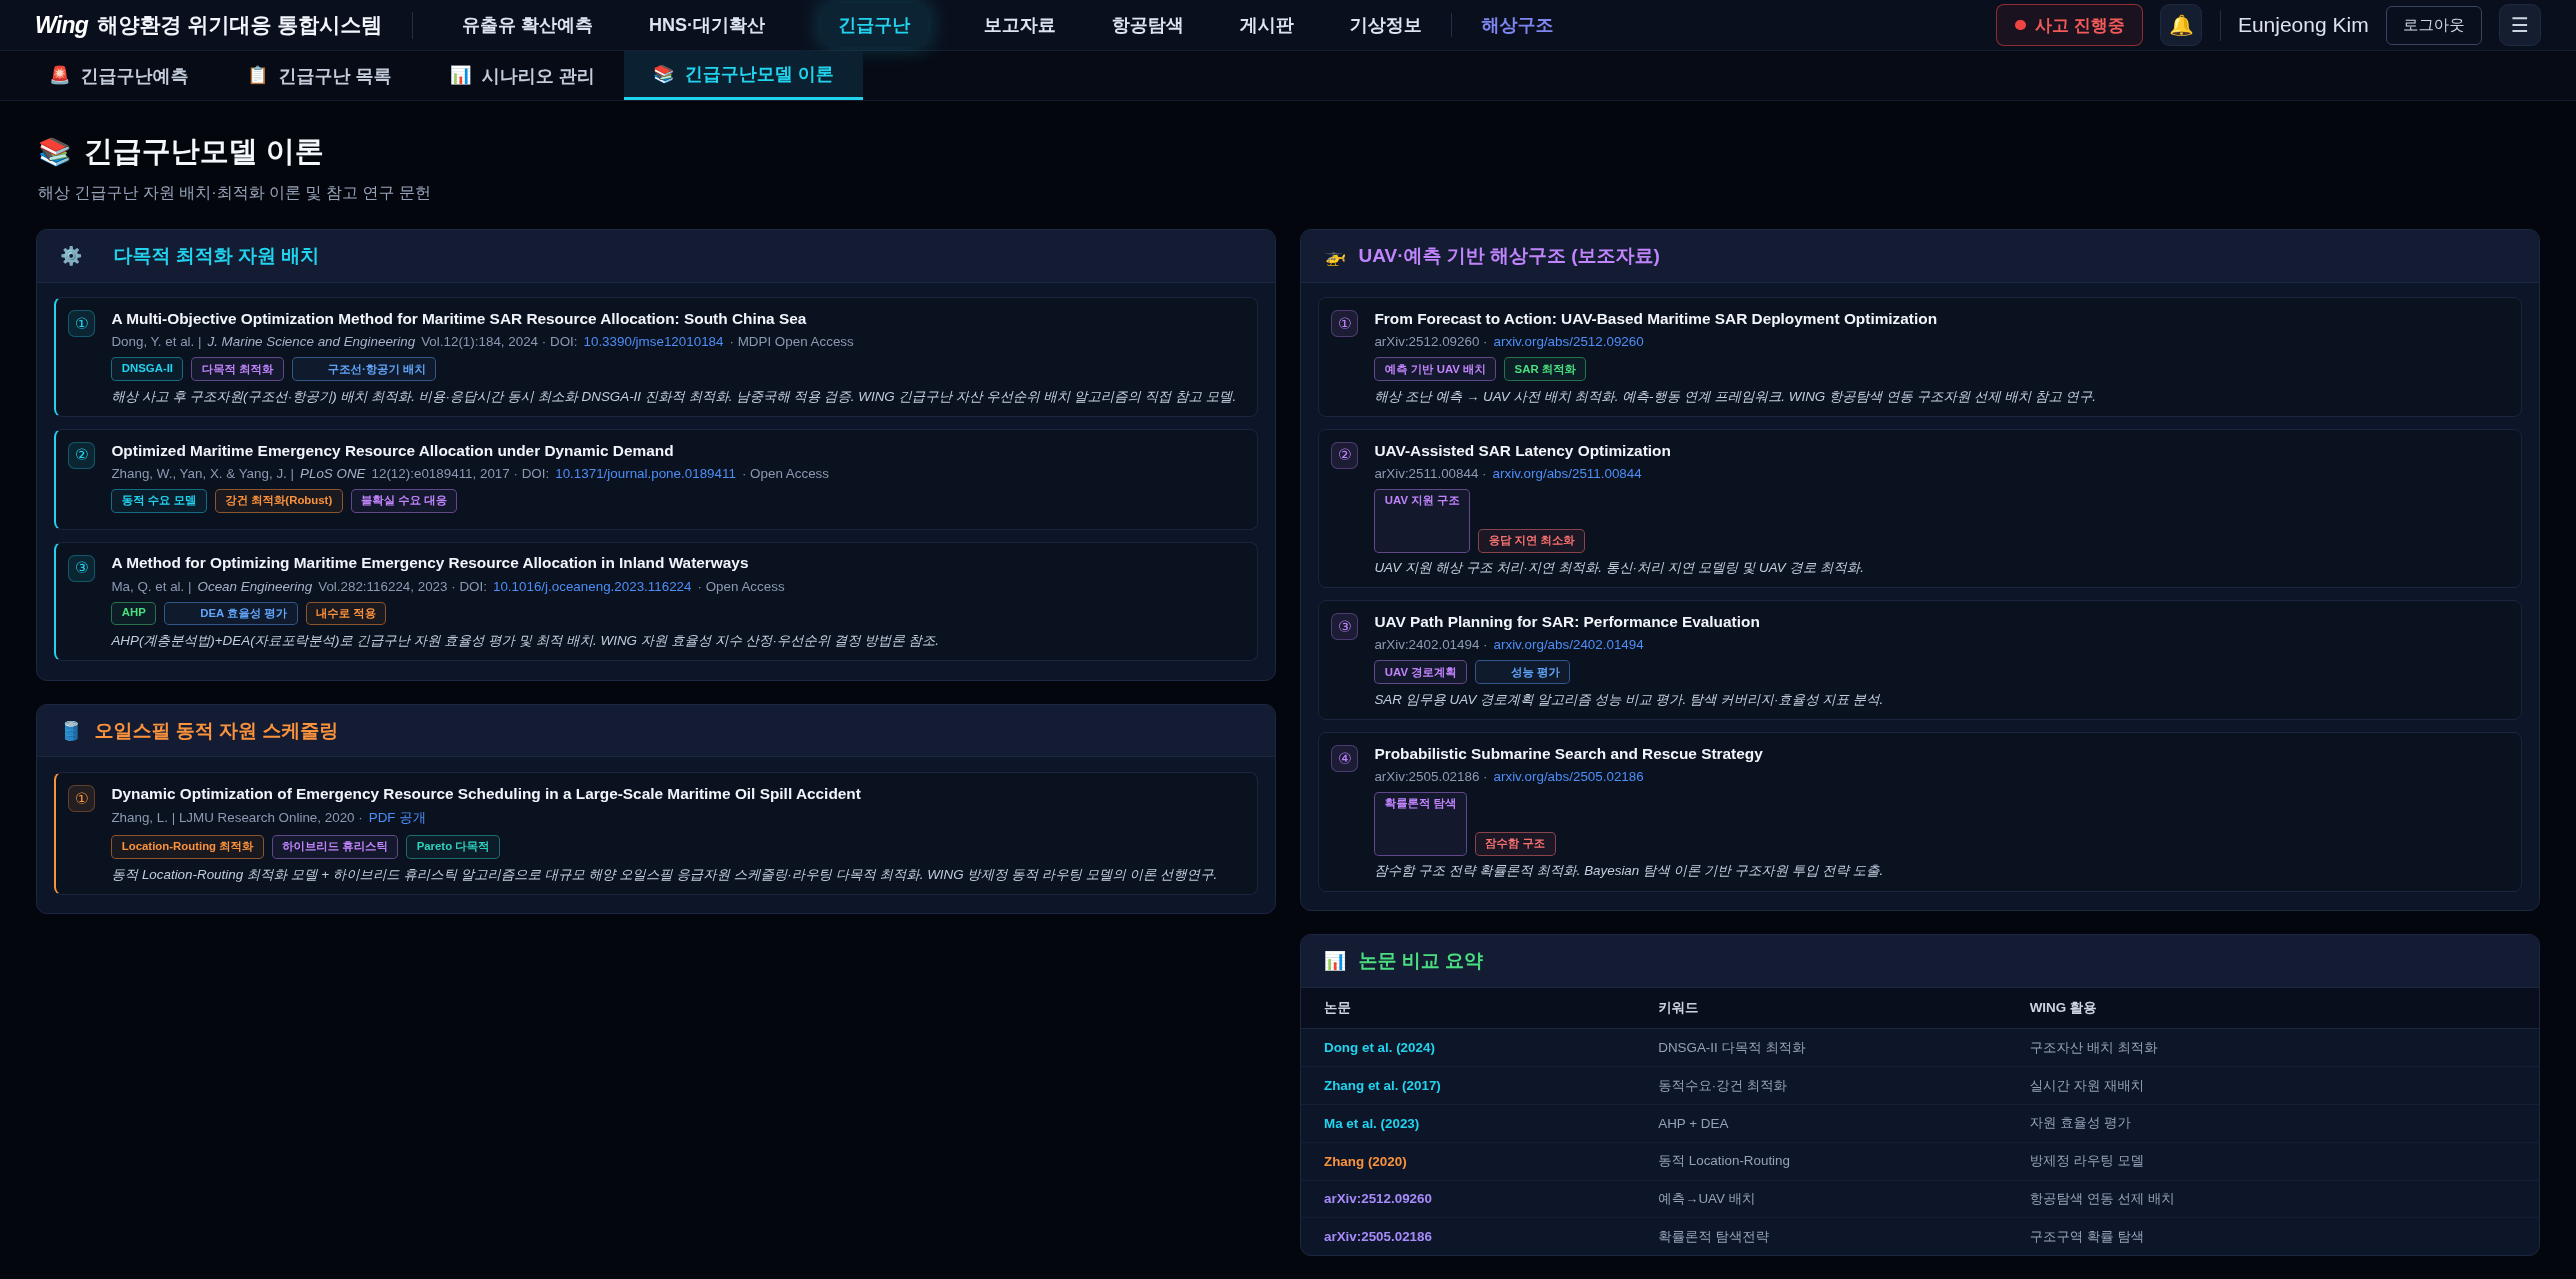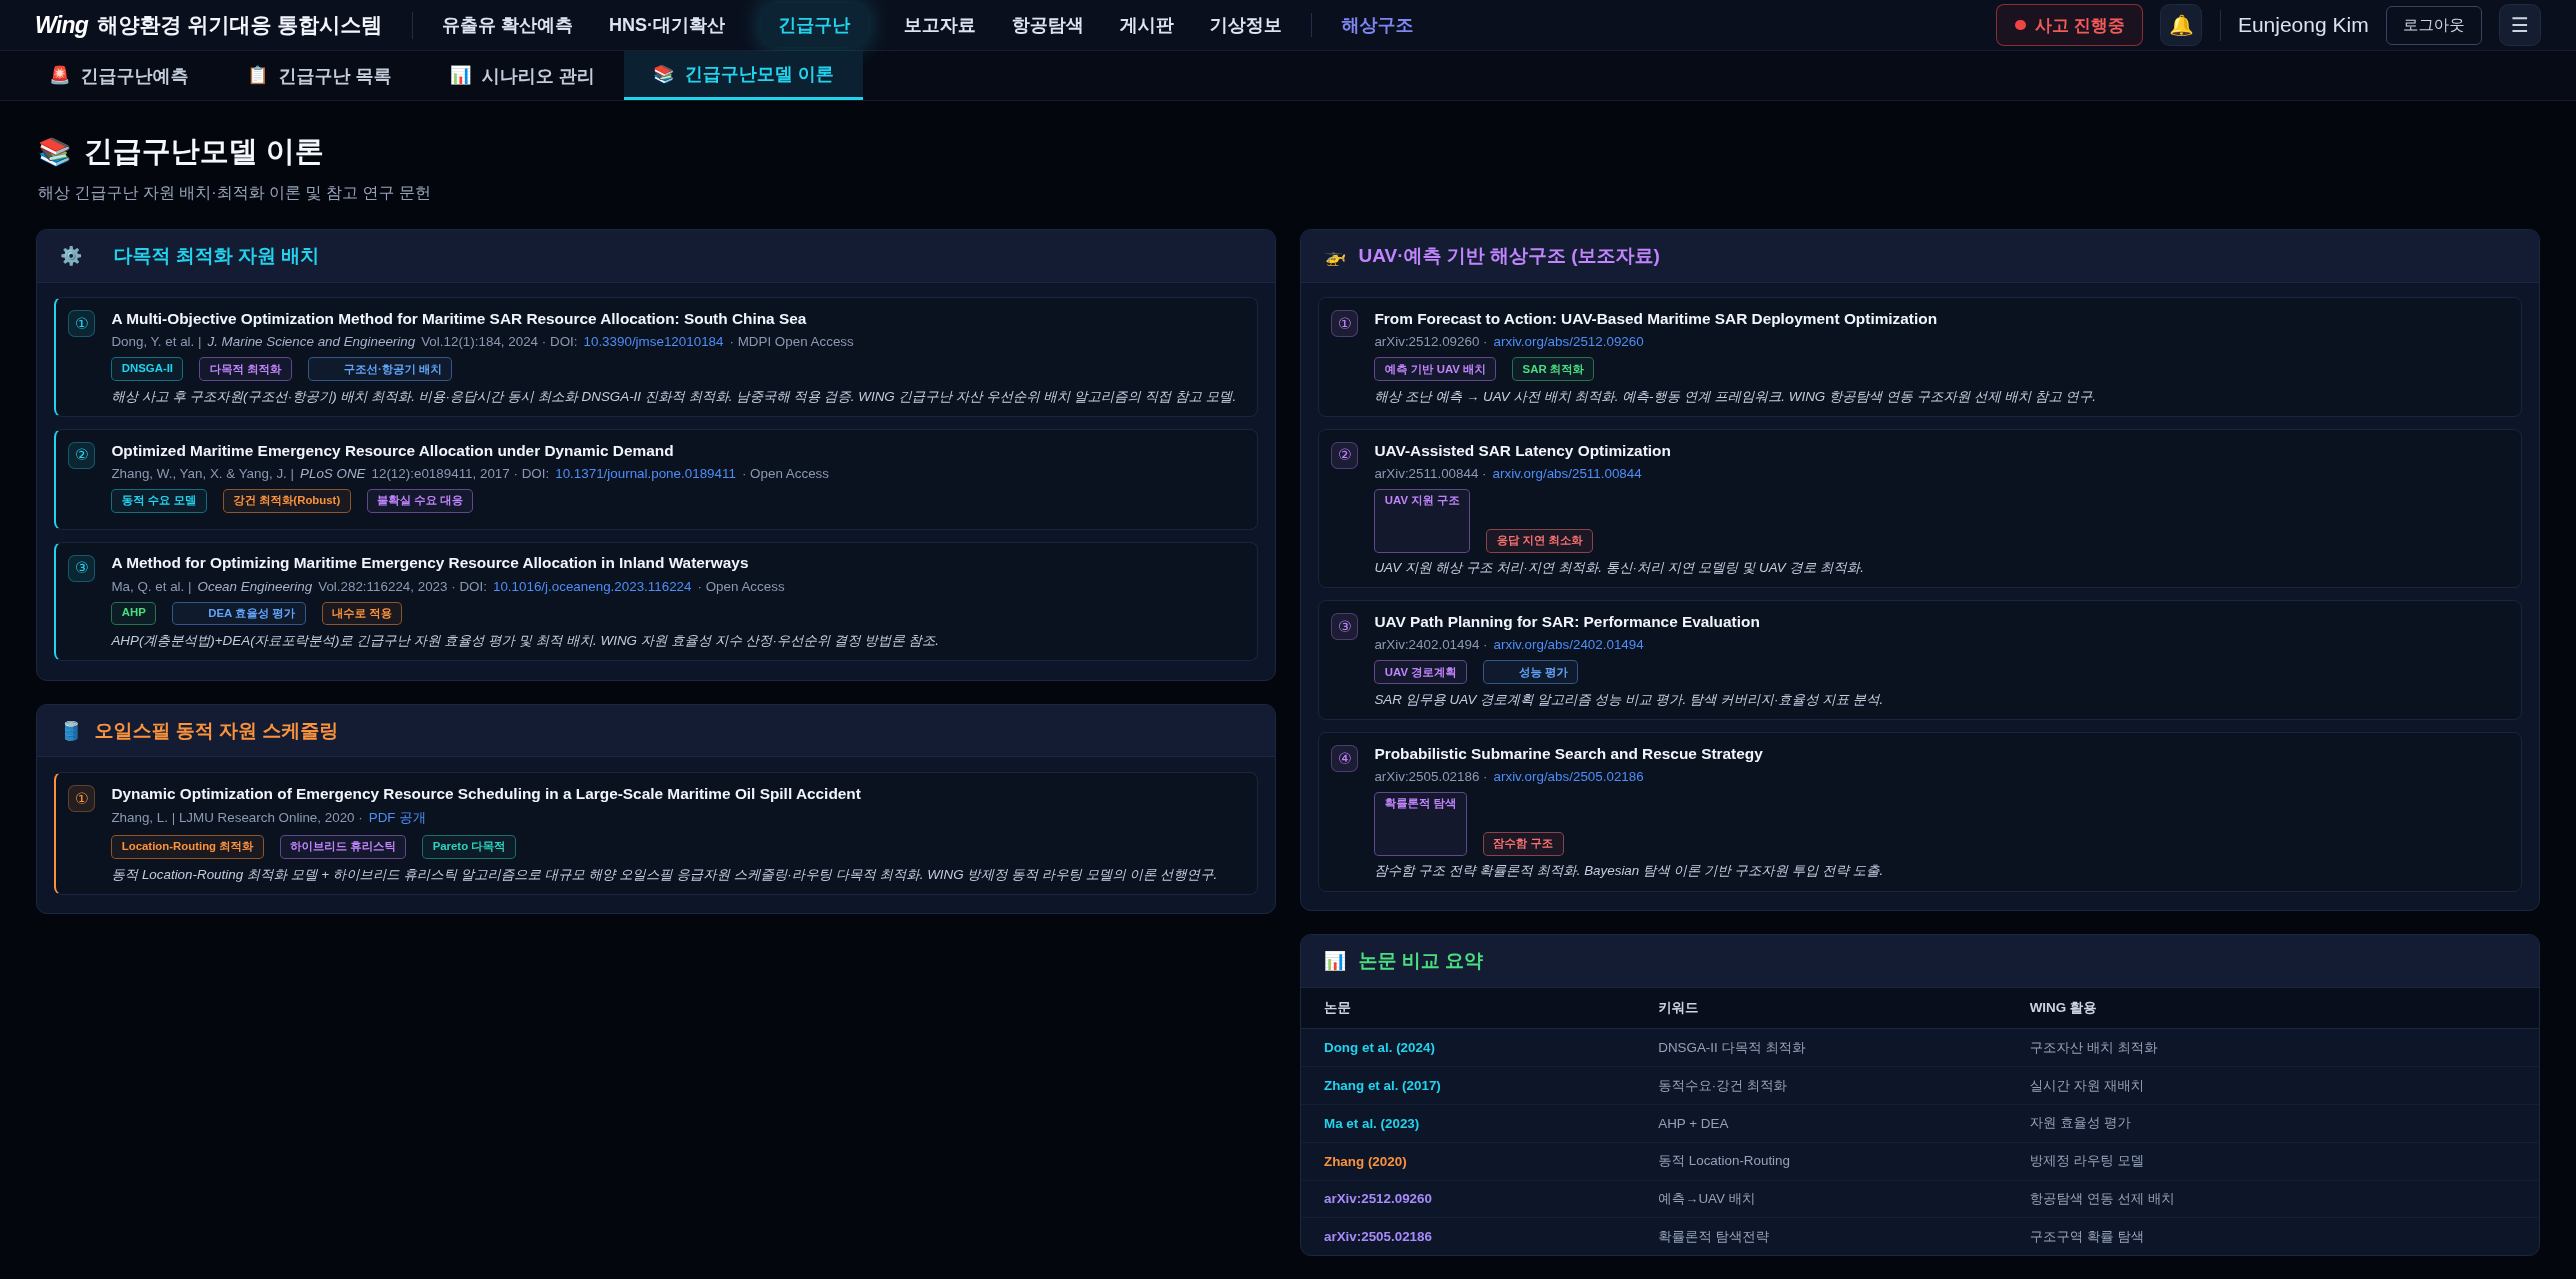--- a/index.html
+++ b/index.html
@@ -12,21 +12,21 @@
 
   
   .appbar {
     height:51px; background:#0a0f1d; border-bottom:0.7px solid #161e31;
     display:flex; align-items:center; padding:0 35px; gap:0;
   }
   .logo { display:flex; align-items:center; gap:9.4px; font-weight:bold; font-size:21px; color:#f2f5fb; white-space:nowrap; }
   .logo .mark { font-style:italic; font-size:23px; color:#ffffff; letter-spacing:-0.7px; }
   .appbar-sep { width:0.7px; height:27px; background:#232d47; margin:0 29.5px; }
   .nav { display:flex; align-items:center; gap:36px; flex:1; }
-  .nav-item { font-size:18px; font-weight:bold; color:#dde4f0; cursor:pointer; white-space:nowrap; }
+  .nav-item { font-size:18px; font-weight:bold; color:#dde4f0; cursor:pointer; white-space:nowrap;margin-left:20px; }
   .nav-item.active {
     color:#22d3ee; background:rgba(34,211,238,.10); padding:10px 17.4px; border-radius:8px;
     box-shadow:0 0 23px rgba(34,211,238,.28);
   }
   .nav-item.accent { color:#7e86f2; border-left:0.7px solid #252f4c; padding-left:29.5px; margin-left:-6.7px; }
   .appbar-right { display:flex; align-items:center; gap:17.4px; }
   .status-badge {
     display:flex; align-items:center; gap:9.4px; color:#f25a5a; font-size:17px; font-weight:bold;
     border:0.7px solid rgba(239,68,68,.55); background:rgba(239,68,68,.07);
     padding:8.7px 17.4px; border-radius:8px; white-space:nowrap;
@@ -85,21 +85,21 @@
   }
   .paper[data-accent="cyan"]   .pnum { color:#22d3ee; background:rgba(34,211,238,.10); border:0.7px solid rgba(34,211,238,.30); }
   .paper[data-accent="orange"] .pnum { color:#fb923c; background:rgba(251,146,60,.10); border:0.7px solid rgba(251,146,60,.30); }
   .paper[data-accent="purple"] .pnum { color:#c084fc; background:rgba(192,132,252,.10); border:0.7px solid rgba(192,132,252,.30); }
   .ptitle { font-size:15.4px; font-weight:bold; color:#f1f5fb; line-height:1.25; }
   .pmeta { margin-top:6px; font-size:13.4px; color:#8b99b2; }
   .pmeta > * { margin-right:6px; }
   .pmeta em { font-style:italic; color:#a5b2c9; }
   .pmeta :empty { display:none; margin:0; }
   .plink { color:#4e8ef7; }
-  .tags { display:flex; gap:16px; margin:8px 0 6.7px; flex-wrap:wrap; }
+  .tags { display:flex; gap:8px; margin:8px 0 6.7px; flex-wrap:wrap; }
   .tag { font-size:11.4px; font-weight:bold; padding:3.4px 9.4px; border-radius:4.7px; border:0.7px solid #2a3552; white-space:nowrap; }
   .tag[data-color="cyan"]   { color:#22d3ee; border-color:rgba(34,211,238,.45);  background:rgba(34,211,238,.06); }
   .tag[data-color="teal"]   { color:#2dd4bf; border-color:rgba(45,212,191,.45);  background:rgba(45,212,191,.06); }
   .tag[data-color="blue"]   { color:#60a5fa; border-color:rgba(96,165,250,.45);  background:rgba(96,165,250,.06);padding-left:35px; }
   .tag[data-color="purple"] { color:#c084fc; border-color:rgba(192,132,252,.45); background:rgba(192,132,252,.06); }
   .tag[data-color="orange"] { color:#fb923c; border-color:rgba(251,146,60,.50);  background:rgba(251,146,60,.07); }
   .tag[data-color="green"]  { color:#4ade80; border-color:rgba(74,222,128,.45);  background:rgba(74,222,128,.06); }
   .tag[data-color="red"]    { color:#f87171; border-color:rgba(248,113,113,.50); background:rgba(248,113,113,.07);margin-top:40px; }
   .pdesc { font-size:13.4px; color:#c2cdde; line-height:1.4;font-style:italic; }
 

